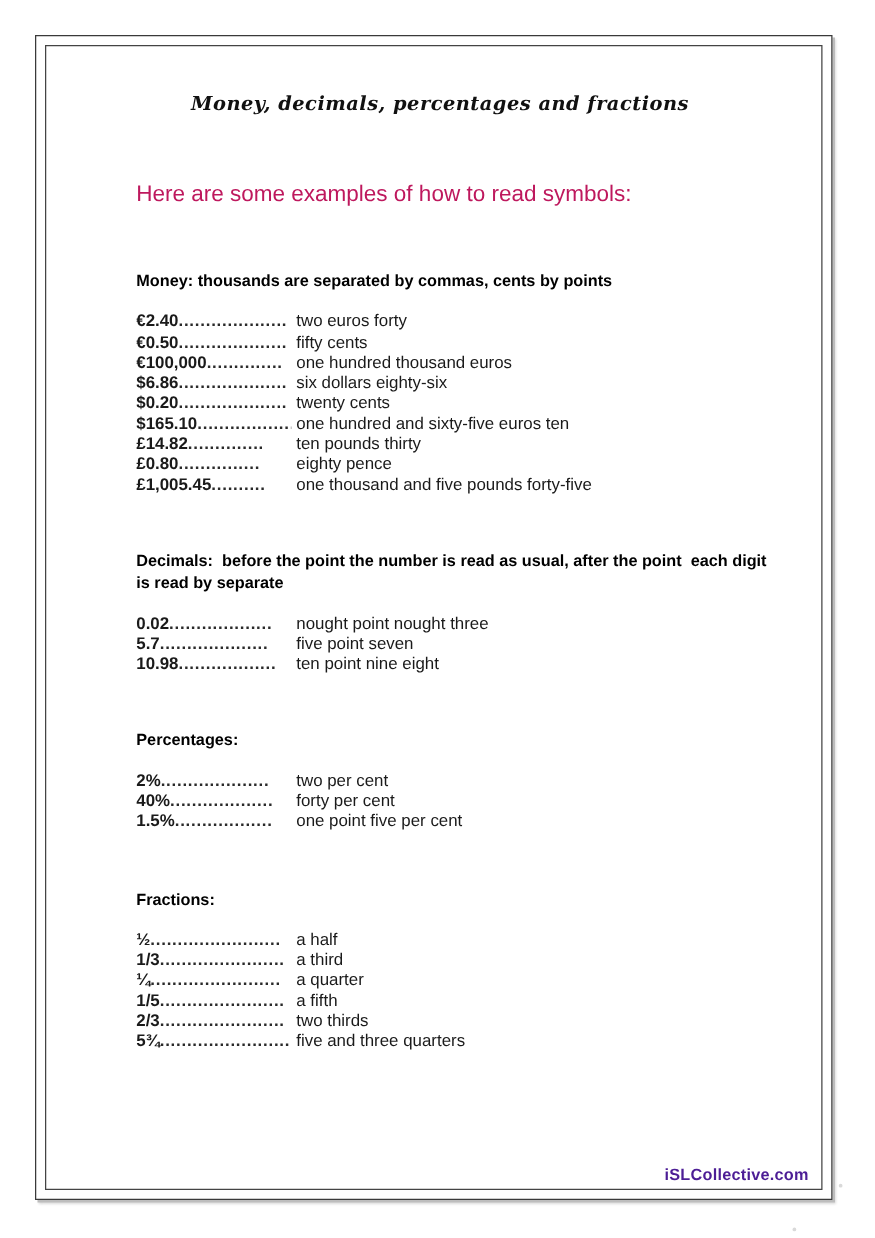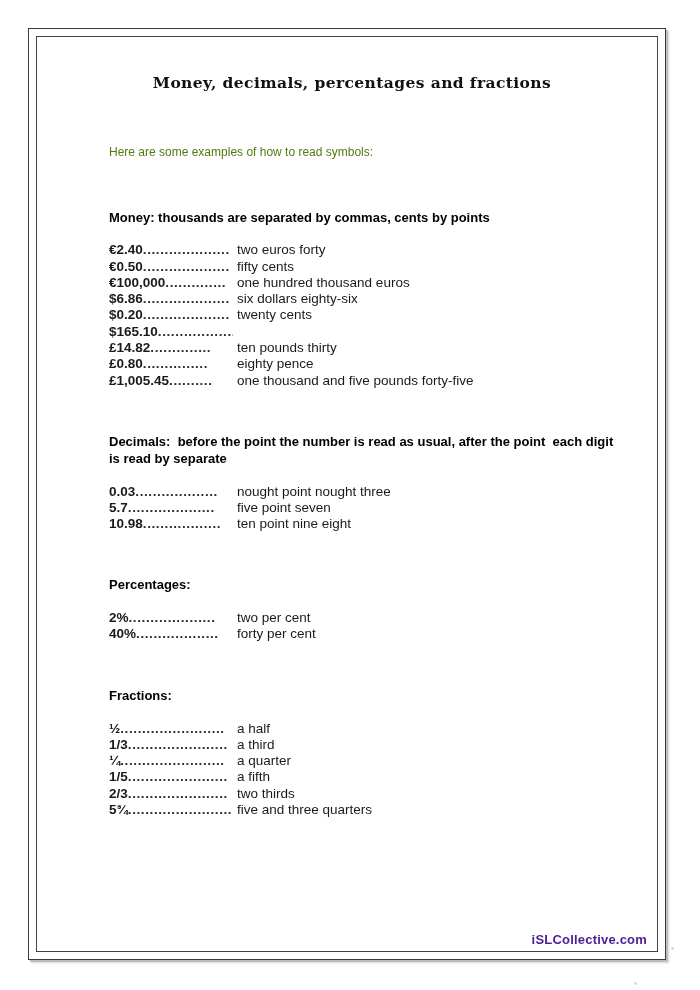--- a/index.html
+++ b/index.html
@@ -44,33 +44,34 @@
     top: 0;
     width: 638px;
     height: 932px;
     box-sizing: border-box;
     padding: 22px 42px 10px 80px;
   }
 
   
   .doc-title {
     font-family: "DejaVu Serif", serif;
+    font-style: italic;
     font-weight: bold;
     font-size: 15.5px;
     letter-spacing: 0.4px;
     text-align: center;
     color: #111111;
     margin: 22px 0 0 0;
     padding-right: 30px;
   }
 
   
   .intro {
-    font-size: 12px;
-    color: #4d7c0f;
+    font-size: 18px;
+    color: #be185d;
     margin-top: 53px;
     margin-left: 0;
   }
 
   
   .section-heading {
     font-size: 13px;
     font-weight: bold;
     color: #000000;
     line-height: 1.33;
@@ -164,39 +165,40 @@
         <div class="entry">
           <span class="entry-lead"><span class="entry-symbol">$6.86</span><span class="entry-dots">....................</span></span>
           <span class="entry-reading">six dollars eighty-six</span>
         </div>
         <div class="entry">
           <span class="entry-lead"><span class="entry-symbol">$0.20</span><span class="entry-dots">....................</span></span>
           <span class="entry-reading">twenty cents</span>
         </div>
         <div class="entry">
           <span class="entry-lead"><span class="entry-symbol">$165.10</span><span class="entry-dots">..................</span></span>
+          <span class="entry-reading">one hundred and sixty-five euros ten</span>
         </div>
         <div class="entry">
           <span class="entry-lead"><span class="entry-symbol">£14.82</span><span class="entry-dots">..............</span></span>
           <span class="entry-reading">ten pounds thirty</span>
         </div>
         <div class="entry">
           <span class="entry-lead"><span class="entry-symbol">£0.80</span><span class="entry-dots">...............</span></span>
           <span class="entry-reading">eighty pence</span>
         </div>
         <div class="entry">
           <span class="entry-lead"><span class="entry-symbol">£1,005.45</span><span class="entry-dots">..........</span></span>
           <span class="entry-reading">one thousand and five pounds forty-five</span>
         </div>
       </div>
 
     <div class="section-heading h-decimals">Decimals:  before the point the number is read as usual, after the point  each digit is read by separate</div>
     <div class="entry-list" id="list-1">
         <div class="entry">
-          <span class="entry-lead"><span class="entry-symbol">0.03</span><span class="entry-dots">...................</span></span>
+          <span class="entry-lead"><span class="entry-symbol">0.02</span><span class="entry-dots">...................</span></span>
           <span class="entry-reading">nought point nought three</span>
         </div>
         <div class="entry">
           <span class="entry-lead"><span class="entry-symbol">5.7</span><span class="entry-dots">....................</span></span>
           <span class="entry-reading">five point seven</span>
         </div>
         <div class="entry">
           <span class="entry-lead"><span class="entry-symbol">10.98</span><span class="entry-dots">..................</span></span>
           <span class="entry-reading">ten point nine eight</span>
         </div>
@@ -205,20 +207,24 @@
     <div class="section-heading h-percent">Percentages:</div>
     <div class="entry-list" id="list-2">
         <div class="entry">
           <span class="entry-lead"><span class="entry-symbol">2%</span><span class="entry-dots">....................</span></span>
           <span class="entry-reading">two per cent</span>
         </div>
         <div class="entry">
           <span class="entry-lead"><span class="entry-symbol">40%</span><span class="entry-dots">...................</span></span>
           <span class="entry-reading">forty per cent</span>
         </div>
+        <div class="entry">
+          <span class="entry-lead"><span class="entry-symbol">1.5%</span><span class="entry-dots">..................</span></span>
+          <span class="entry-reading">one point five per cent</span>
+        </div>
       </div>
 
     <div class="section-heading h-fractions">Fractions:</div>
     <div class="entry-list" id="list-3">
         <div class="entry">
           <span class="entry-lead"><span class="entry-symbol">½</span><span class="entry-dots">........................</span></span>
           <span class="entry-reading">a half</span>
         </div>
         <div class="entry">
           <span class="entry-lead"><span class="entry-symbol">1/3</span><span class="entry-dots">.......................</span></span>

